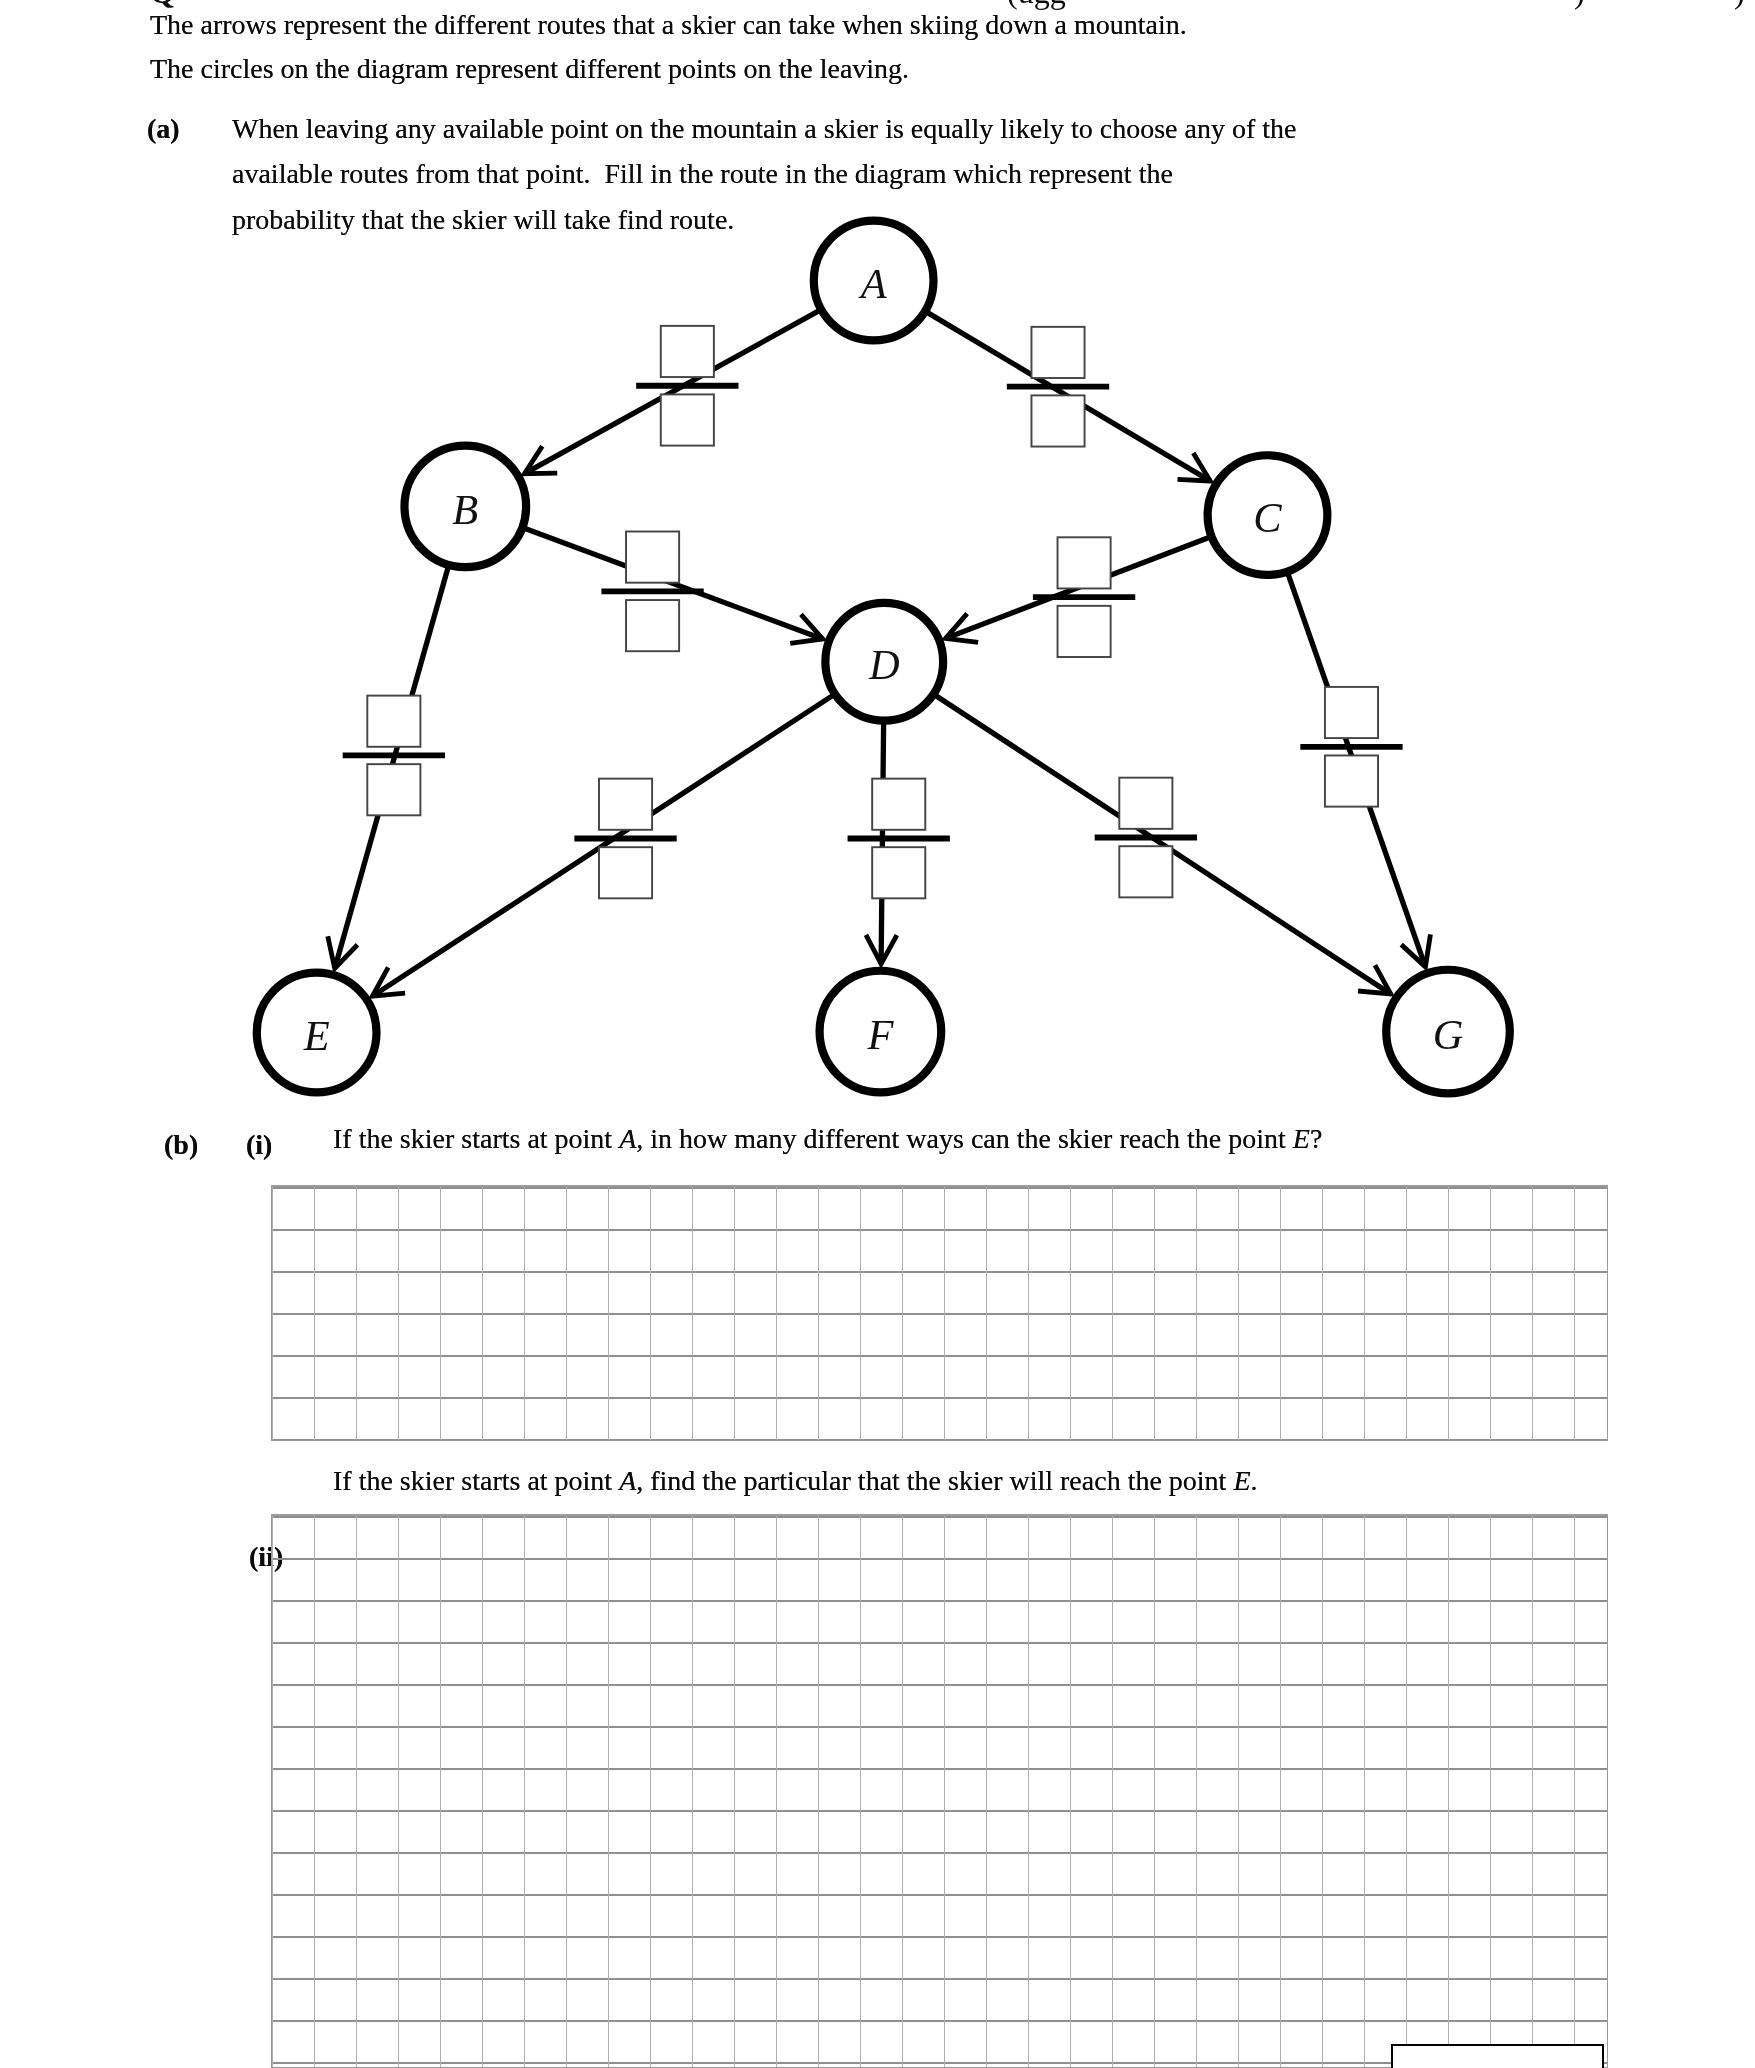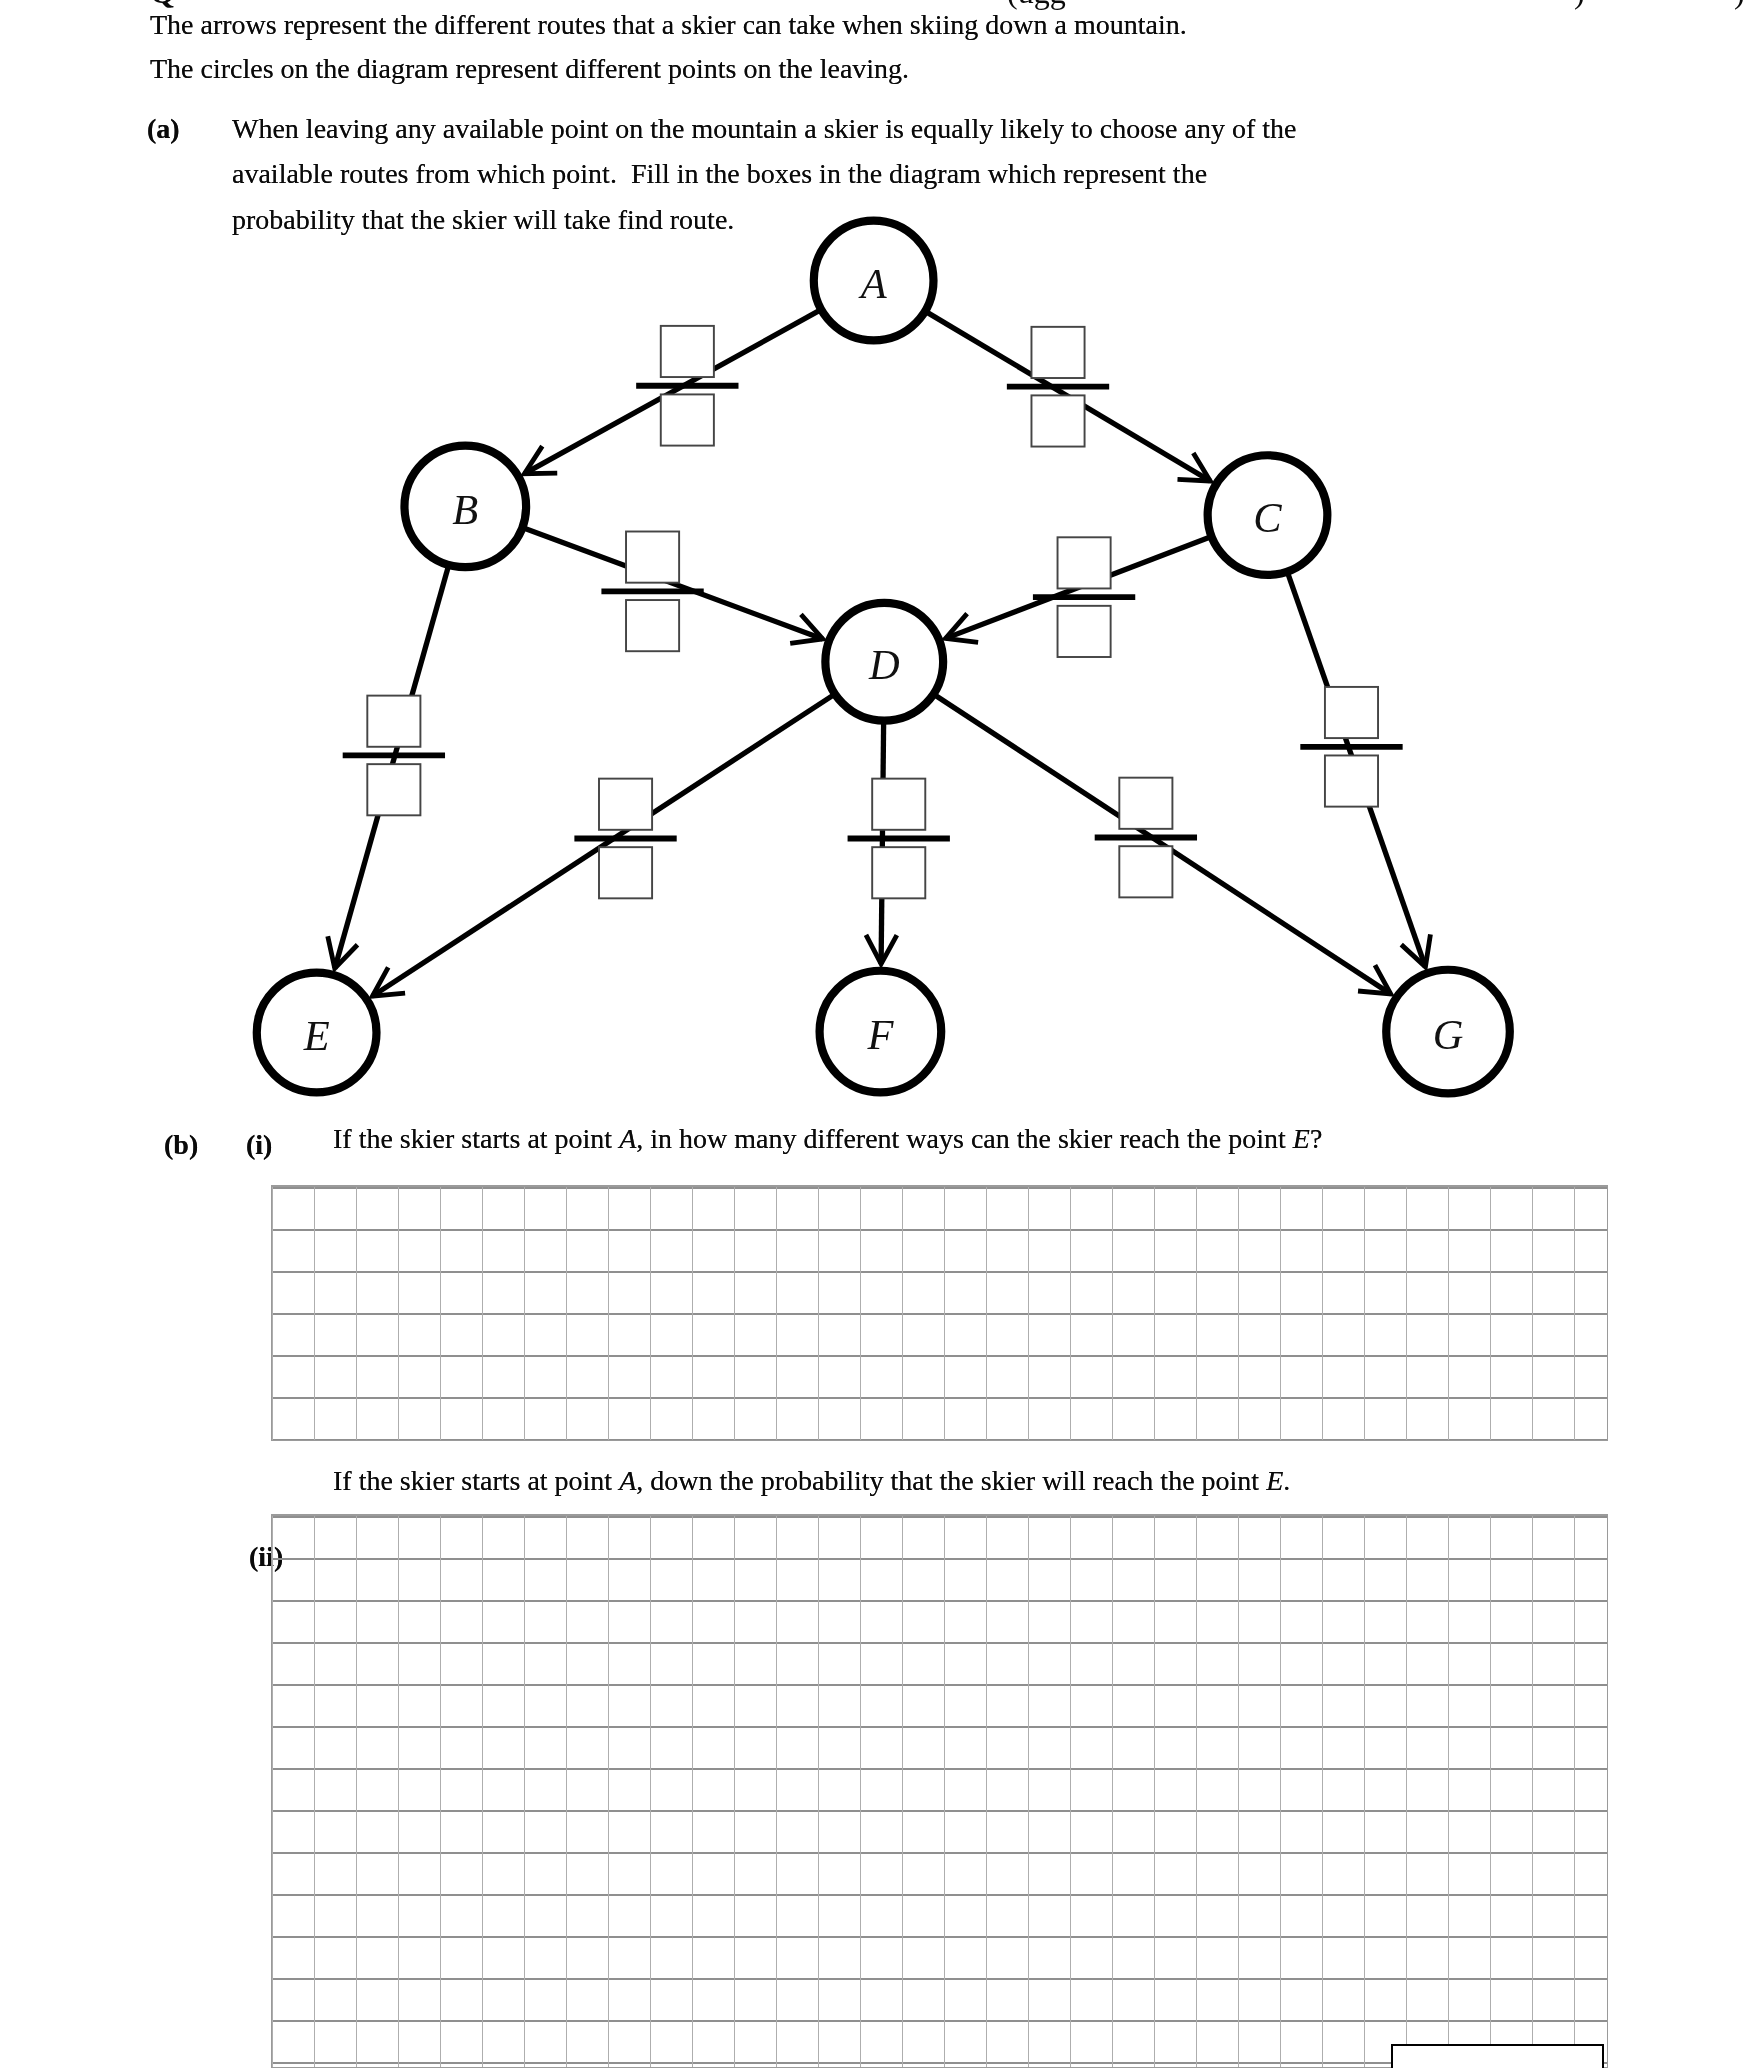--- a/index.html
+++ b/index.html
@@ -44,21 +44,21 @@
   </div>
 <div class="frag" style="left:1734px;width:21px">
     <span>)</span>
   </div>
 
 <div class="tline" style="left:150px;top:5.8px">The arrows represent the different routes that a skier can take when skiing down a mountain.</div>
 <div class="tline" style="left:150px;top:50px">The circles on the diagram represent different points on the leaving.</div>
 
 <div class="tline bold" style="left:147px;top:110px">(a)</div>
 <div class="tline" style="left:232px;top:110px">When leaving any available point on the mountain a skier is equally likely to choose any of the</div>
-<div class="tline" style="left:232px;top:155px">available routes from which point.  Fill in the boxes in the diagram which represent the</div>
+<div class="tline" style="left:232px;top:155px">available routes from that point.  Fill in the route in the diagram which represent the</div>
 <div class="tline" style="left:232px;top:201px">probability that the skier will take find route.</div>
 
 <svg width="1755" height="908" viewBox="0 0 1818 940">
   <defs>
     <marker id="arrow" markerUnits="userSpaceOnUse" markerWidth="80" markerHeight="80" viewBox="-40 -40 80 80" refX="0" refY="0" orient="auto">
       <path d="M -30 -16 L 0 0 L -30 16" fill="none" stroke="#000" stroke-width="5"></path>
     </marker>
   </defs>
 <line x1="848.1227872428462" y1="111.46399003587227" x2="543.2523829692425" y2="280.1157030382914" class="route" marker-end="url(#arrow)"></line>
     <line x1="960.8454414755528" y1="113.26088793764544" x2="1253.7179159721054" y2="287.6922881892687" class="route" marker-end="url(#arrow)"></line>
@@ -144,18 +144,18 @@
     </g>
   </svg>
 
 <div class="tline bold" style="left:164px;top:1126px">(b)</div>
 <div class="tline bold" style="left:246px;top:1126px">(i)</div>
 <div class="tline" style="left:333px;top:1120px"><span>If the skier starts at point </span><span class="it">A</span><span>, in how many different ways can the skier reach the point </span><span class="it">E</span><span>?</span></div>
 
 <div class="grid" style="left:271px;top:1185px;width:1337px;height:256px"></div>
 
 <div class="tline bold" style="left:249px;top:1538px">(ii)</div>
-<div class="tline" style="left:333px;top:1462px"><span>If the skier starts at point </span><span class="it">A</span><span>, down the probability that the skier will reach the point </span><span class="it">E</span><span>.</span></div>
+<div class="tline" style="left:333px;top:1462px"><span>If the skier starts at point </span><span class="it">A</span><span>, find the particular that the skier will reach the point </span><span class="it">E</span><span>.</span></div>
 
 <div class="grid" style="left:271px;top:1514px;width:1337px;height:554px"></div>
 
 <div class="ansbox" style="left:1391px;top:2044px;width:213px;height:29px"></div>
 
 
 </body></html>

